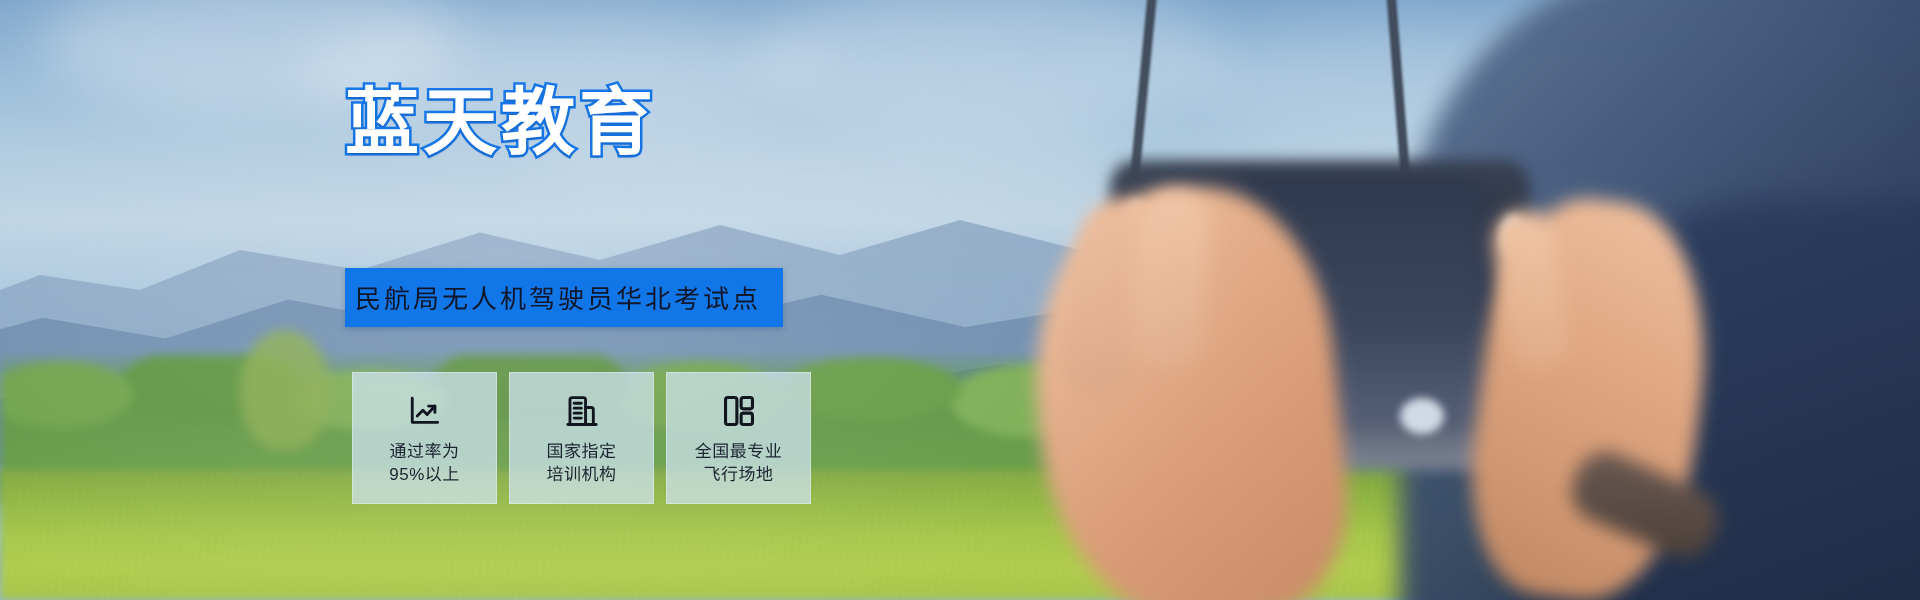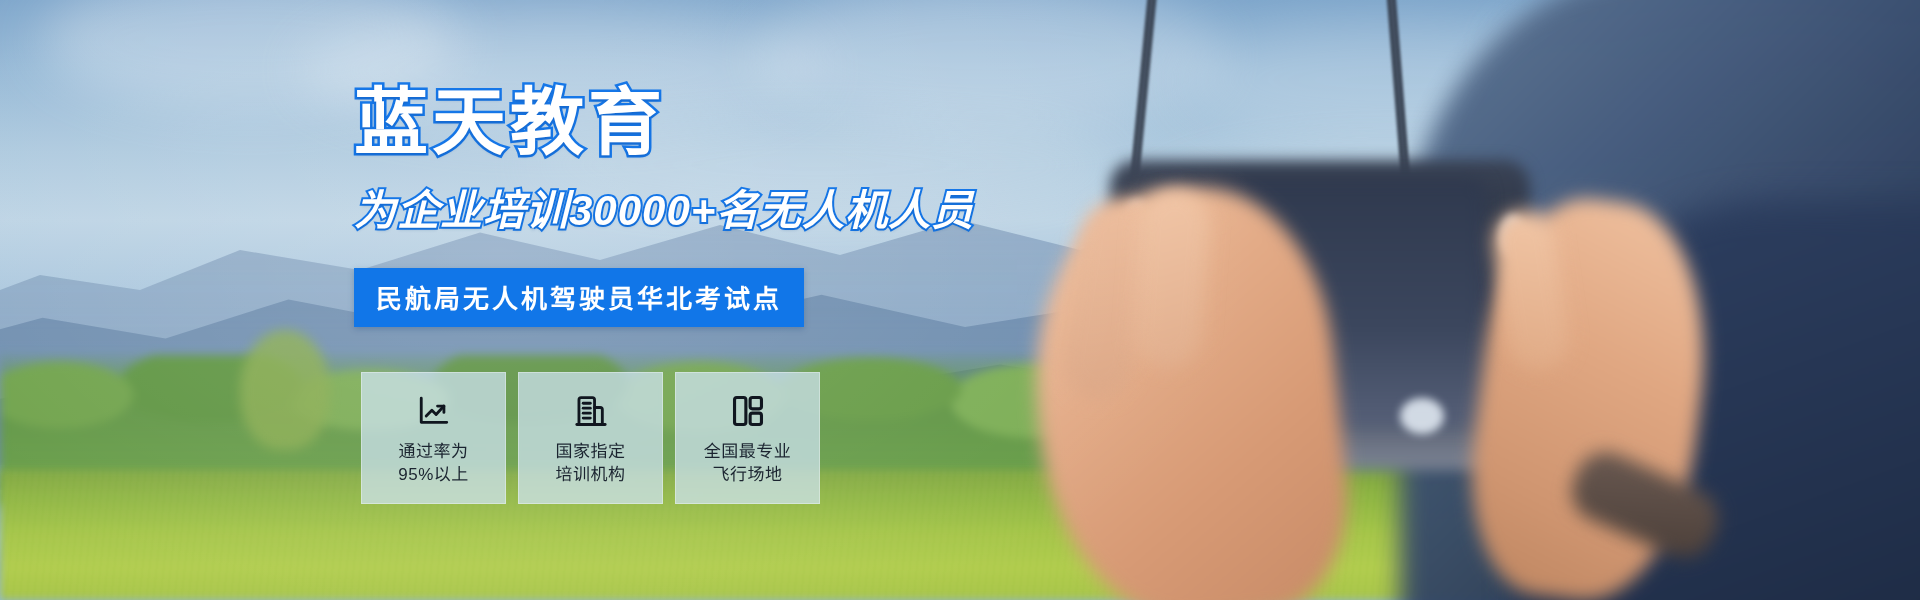--- a/index.html
+++ b/index.html
@@ -152,21 +152,21 @@
   }
 
   
   .haze{
     position:absolute;inset:0;
     background:radial-gradient(ellipse 1100px 620px at 26% 42%,rgba(255,255,255,.16),rgba(255,255,255,0) 70%);
     pointer-events:none;
   }
 
   
-  .content{position:absolute;left:0;top:0;width:1900px;height:600px;margin-left:9px;}
+  .content{position:absolute;left:0;top:0;width:1900px;height:600px;}
 
   .title{
     position:absolute;left:345px;top:86px;
     font-size:74px;line-height:1;font-weight:bold;letter-spacing:4px;
     color:#ffffff;
     -webkit-text-stroke:5px #1677e8;
     paint-order:stroke fill;
     text-shadow:0 2px 3px rgba(20,70,140,.28);
     white-space:nowrap;
   }
@@ -175,23 +175,23 @@
     font-size:42px;line-height:1;font-weight:bold;font-style:italic;letter-spacing:1px;
     color:#ffffff;
     -webkit-text-stroke:4px #1677e8;
     paint-order:stroke fill;
     text-shadow:0 2px 3px rgba(20,70,140,.25);
     white-space:nowrap;
   }
   .badge{
     position:absolute;left:345px;top:268px;
     background:#1176e8;
-    color:#ffffff;
-    font-size:26px;font-weight:bold;letter-spacing:3px;
-    padding:10px 22px 12px 22px;
+    color:#0f172a;
+    font-size:26px;font-weight:normal;letter-spacing:3px;
+    padding:10px 22px 12px 10px;
     white-space:nowrap;
     box-shadow:0 2px 6px rgba(10,60,120,.25);
   }
 
   .cards{
     position:absolute;left:352px;top:372px;
     display:flex;gap:12px;align-items:flex-start;
   }
   .card{
     width:145px;min-height:128px;
@@ -254,21 +254,20 @@
       <div class="hand watch"></div>
     </div>
 
     <div class="haze"></div>
   </div>
 
   <div class="content">
 
     <div class="title">蓝天教育</div>
 
-    <div class="subtitle">为企业培训30000+名无人机人员</div>
 
     <div class="badge">民航局无人机驾驶员华北考试点</div>
 
     <div class="cards">
 
       <div class="card">
         <span class="ico">
           <svg width="34" height="34" viewBox="0 0 24 24" fill="none" stroke="#10161f" stroke-width="2" stroke-linecap="round" stroke-linejoin="round">
             <polyline points="3,3 3,20 21,20"></polyline>
             <polyline points="6.5,15.5 10.5,11.5 13.5,14.5 19,8.5"></polyline>

